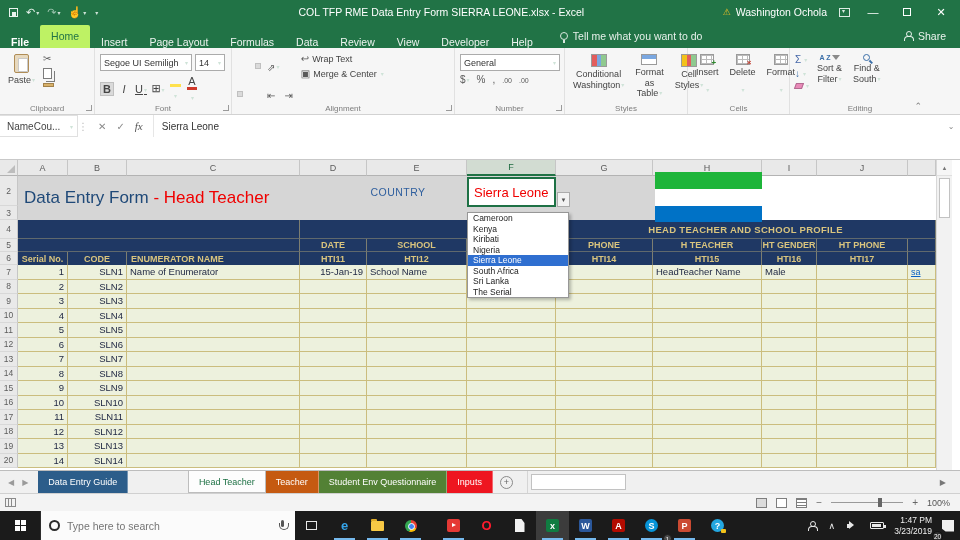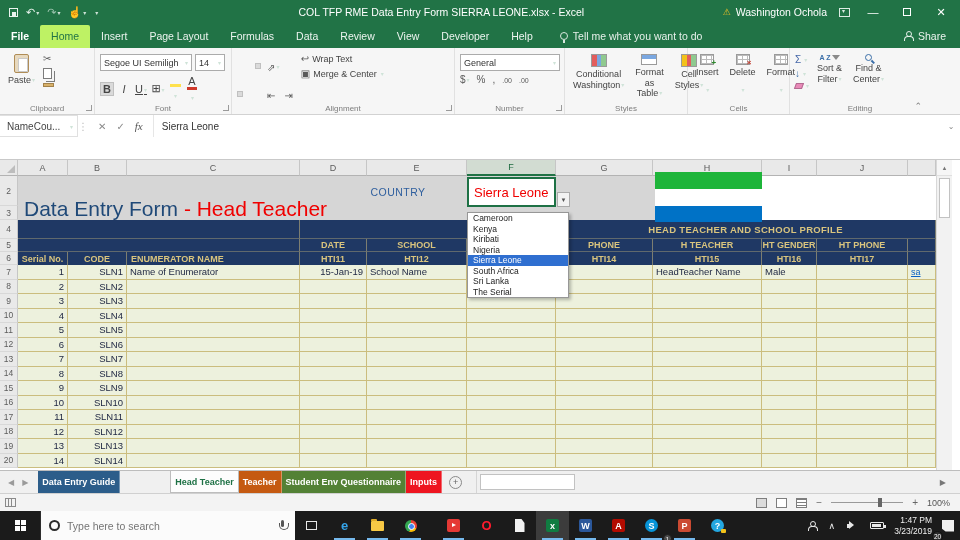--- a/index.html
+++ b/index.html
@@ -18,21 +18,21 @@
   .tb-right{display:flex;align-items:center;gap:12px;padding-right:8px;}
   .warn{color:#f7c325;font-size:9px;}
   .userwrap{display:flex;align-items:center;gap:5px;}
   .ribopt{width:11px;height:9px;border:1px solid #dcebe3;position:relative;}
   .ribopt::after{content:"▾";position:absolute;left:2px;top:-2px;font-size:6px;color:#dcebe3;}
   .winbtn{width:22px;text-align:center;font-size:11px;color:#fff;}
   .maxbox{display:inline-block;width:8px;height:8px;border:1px solid #fff;}
 
   
   .tabrow{position:absolute;top:24px;left:0;right:0;height:24px;background:#217346;display:flex;align-items:flex-end;color:#ecf4ef;font-size:10.5px;}
-  .rtab{padding:5px 11px 6px;white-space:nowrap;}
+  .rtab{padding:5px 11px 0;white-space:nowrap;}
   .rtab.active{background:#bef264;color:#217346;border-radius:2px 2px 0 0;padding-bottom:6px;}
   .rtab.file{font-weight:bold;color:#fff;}
   .tellme{display:flex;align-items:center;gap:5px;margin-left:16px;padding-bottom:6px;color:#e6f0ea;}
   .bulb{width:8px;height:8px;border:1px solid #d9e8df;border-radius:50%;position:relative;}
   .bulb::after{content:"";position:absolute;left:2.5px;bottom:-4px;width:1.5px;height:3px;background:#d9e8df;}
   .share{margin-left:auto;display:flex;align-items:center;gap:5px;padding:0 14px 6px;}
   .person{width:10px;height:10px;position:relative;}
   .person::before{content:"";position:absolute;left:3px;top:0;width:4px;height:4px;border:1px solid #e6f0ea;border-radius:50%;}
   .person::after{content:"";position:absolute;left:1px;bottom:0;width:8px;height:4px;border:1px solid #e6f0ea;border-bottom:none;border-radius:4px 4px 0 0;}
 
@@ -103,21 +103,21 @@
   .bcell.left{justify-content:flex-start;padding-left:4px;}
   .r5 .bcell,.r4 .bcell{border-bottom:1px solid rgba(217,196,126,.35);}
   .mAC{flex:0 0 282px;}.mDF{flex:0 0 256px;}.mGK{flex:0 0 380px;}
   .sechead{letter-spacing:.3px;font-size:9.5px;}
   .drow{height:14.5px;}
   .dc{background:#edf1dd;border-right:1px solid #cbbd7e;border-bottom:1px solid #cbbd7e;font-size:9.5px;color:#1c2440;display:flex;align-items:center;padding:0 3px;white-space:nowrap;overflow:hidden;}
   .dc.num{justify-content:flex-end;}
   .dc.link{color:#0b62c4;text-decoration:underline;font-size:9px;}
 
   
-  .formtitle{position:absolute;left:24px;top:37px;font-size:21px;white-space:nowrap;}
+  .formtitle{position:absolute;left:24px;top:28px;font-size:17px;white-space:nowrap;}
   .t-main{color:#1f4978;}
   .t-accent{color:#f00000;}
   .countrylabel{position:absolute;left:358px;top:26px;width:80px;text-align:center;font-size:10.5px;letter-spacing:.5px;color:#2f5f9e;}
   .selcell{position:absolute;left:467px;top:17px;width:89px;height:30px;background:#fff;border:2px solid #1e7145;color:#f00000;font-size:13px;display:flex;align-items:center;padding-left:5px;}
   .combobtn{position:absolute;left:557px;top:32px;width:13px;height:15px;background:#f2f2f2;border:1px solid #ababab;display:flex;align-items:center;justify-content:center;font-size:6px;color:#555;}
   .flag{position:absolute;left:655px;top:12px;width:107px;height:50px;display:flex;flex-direction:column;}
   .flag .fgreen{height:17px;background:#1eb53a;}
   .flag .fwhite{height:17px;background:#ffffff;}
   .flag .fblue{height:16px;background:#0072c6;}
   .ddlist{position:absolute;left:467px;top:52px;width:102px;height:86px;background:#fff;border:1px solid #979797;box-shadow:2px 2px 3px rgba(0,0,0,.25);display:flex;flex-direction:column;z-index:5;}
@@ -125,21 +125,21 @@
   .dditem.sel{background:#2f6fd0;color:#fff;}
 
   
   .vscroll{position:absolute;top:160px;right:8px;width:16px;height:310px;background:#f2f2f2;border-left:1px solid #d8d8d8;}
   .vup{height:16px;display:flex;align-items:center;justify-content:center;font-size:6px;color:#777;border-bottom:1px solid #e0e0e0;background:#f6f6f6;}
   .vthumb{margin:2px 2px;height:40px;background:#fff;border:1px solid #c2c2c2;}
 
   
   .tabstrip{position:absolute;top:470px;left:0;right:0;height:23px;background:#f0f0f0;border-top:1px solid #bdbdbd;display:flex;align-items:stretch;font-size:9px;}
   .tnav{display:flex;align-items:center;gap:8px;padding:0 10px 0 8px;color:#9a9a9a;font-size:8px;}
-  .stab{display:flex;align-items:center;padding:0 4px;font-weight:bold;white-space:nowrap;border-right:1px solid rgba(255,255,255,.35);}
+  .stab{display:flex;align-items:center;padding:0 10px;font-weight:normal;white-space:nowrap;border-right:1px solid rgba(255,255,255,.35);}
   .stab.active{background:#fdfdfd;border:1px solid #bdbdbd;border-top:none;}
   .addsheet{display:flex;align-items:center;margin-left:7px;}
   .addsheet .plus{width:13px;height:13px;border:1px solid #8a8a8a;border-radius:50%;color:#666;font-size:9px;display:flex;align-items:center;justify-content:center;}
   .hscroll{flex:1;margin-left:14px;position:relative;border-left:1px solid #d5d5d5;}
   .hthumb{position:absolute;left:3px;top:3px;width:95px;height:16px;background:#fff;border:1px solid #c2c2c2;}
   .hright{position:absolute;right:14px;top:0;bottom:0;display:flex;align-items:center;font-size:8px;color:#777;}
 
   
   .statusbar{position:absolute;top:493px;left:0;right:0;height:18px;background:#f3f3f3;border-top:1px solid #d0d0d0;display:flex;align-items:center;font-size:9px;color:#555;}
   .macroic{width:11px;height:9px;border:1px solid #8a8a8a;margin-left:5px;background:linear-gradient(90deg,transparent 0 2px,#8a8a8a 2px 3px,transparent 3px 5px,#8a8a8a 5px 6px,transparent 6px);}
@@ -392,21 +392,21 @@
       </div>
       <div class="bigbtn">
         <span class="frow" style="gap:1px">
             <span class="azic">A Z</span>
             <span class="funnel"></span>
           </span>
         <span class="blabel"><span>Sort &amp;</span><br><span class="caret">Filter</span></span>
       </div>
       <div class="bigbtn">
         <span class="mag"></span>
-        <span class="blabel"><span>Find &amp;</span><br><span class="caret">Center</span></span>
+        <span class="blabel"><span>Find &amp;</span><br><span class="caret">South</span></span>
       </div>
       <span class="glabel">Editing</span>
       <span class="collapse">⌃</span>
     </div>
   </div>
 
   <div class="fbar">
     <div class="namebox caret">
         <span>NameCou...</span>
       </div>

